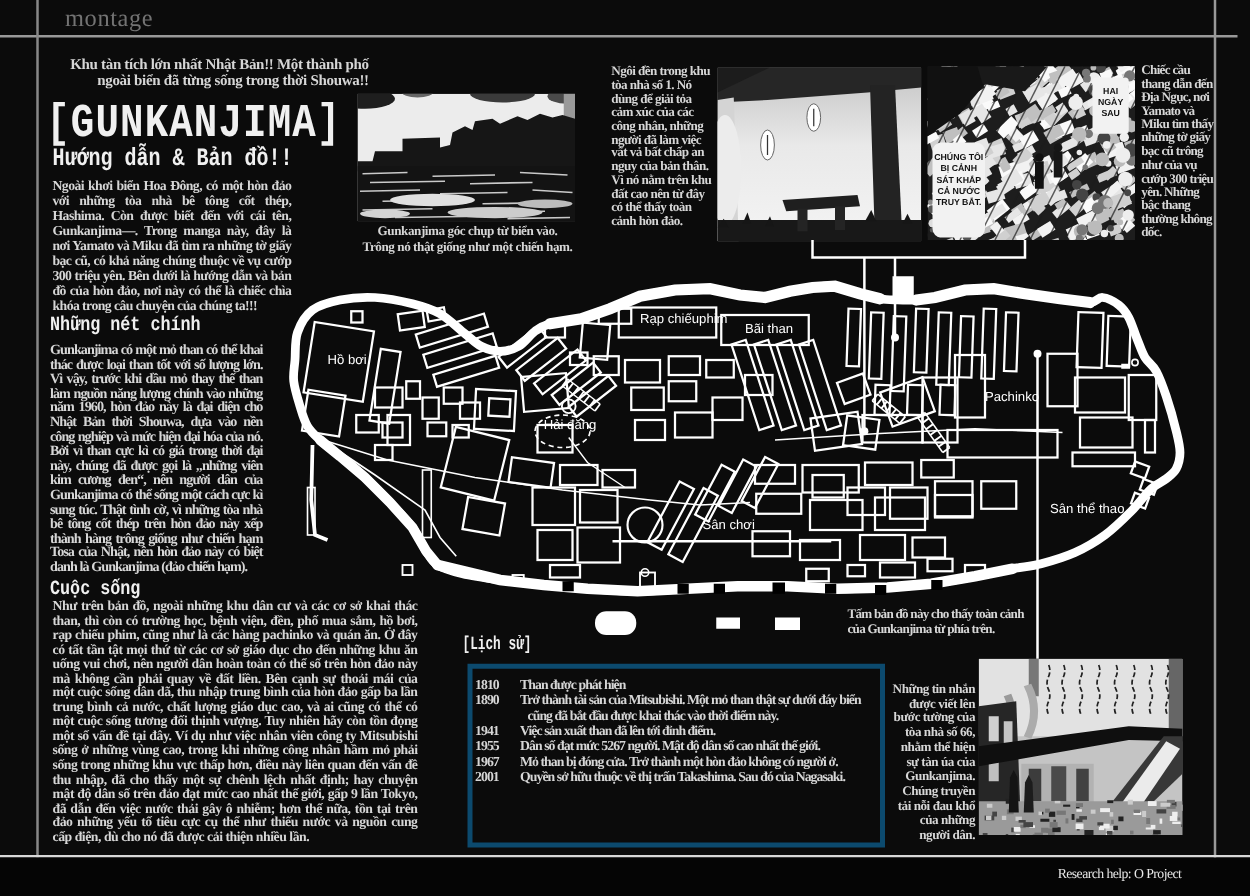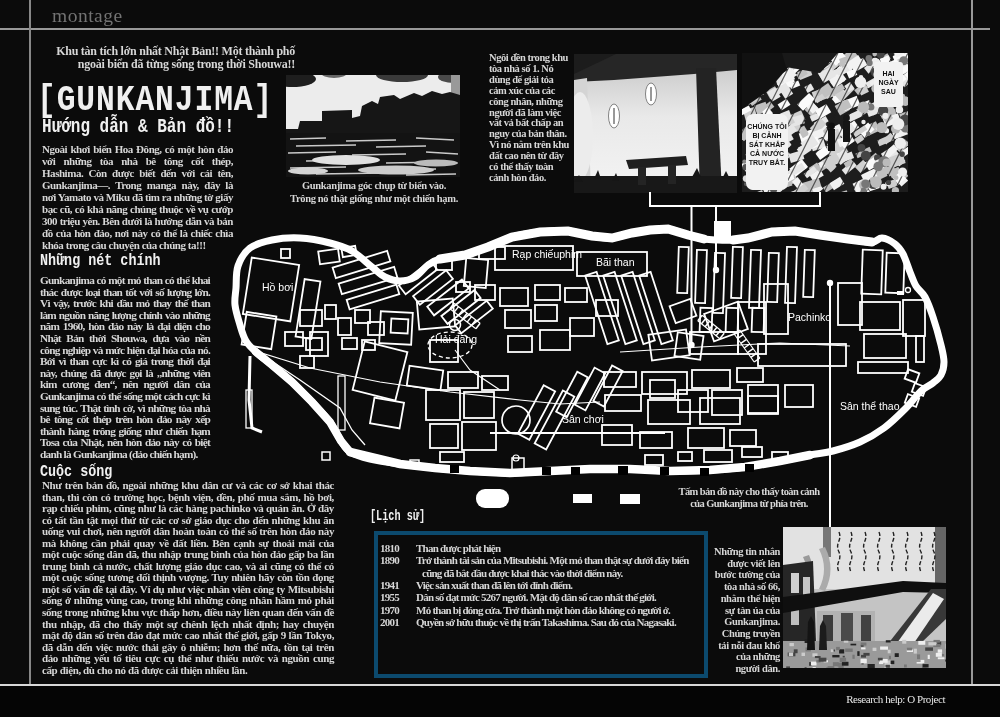--- a/index.html
+++ b/index.html
@@ -29,21 +29,22 @@
 <div class="abs mono" style="left:40px;top:252px;font-size:13.4px;transform:scale(1.0,1.2);transform-origin:0 0;white-space:nowrap">Những nét chính</div>
 
 <div class="abs mono" style="left:40px;top:463px;font-size:13.4px;transform:scale(1.0,1.2);transform-origin:0 0;white-space:nowrap">Cuộc sống</div>
 
 <div id="hdr" class="abs tb" style="left:43px;top:45px;width:252px;font-size:12px;line-height:13.2px;letter-spacing:-0.25px;text-align:right">Khu tàn tích lớn nhất Nhật Bản!! Một thành phố ngoài biển đã từng sống trong thời Shouwa!!</div>
 <div id="p1" class="abs tb" style="left:42px;top:143px;width:191px;font-size:11px;line-height:12.05px;letter-spacing:-0.46px;text-align:justify">Ngoài khơi biển Hoa Đông, có một hòn đảo với những tòa nhà bê tông cốt thép, Hashima. Còn được biết đến với cái tên, Gunkanjima—. Trong manga này, đây là nơi Yamato và Miku đã tìm ra những tờ giấy bạc cũ, có khả năng chúng thuộc về vụ cướp 300 triệu yên. Bên dưới là hướng dẫn và bản đồ của hòn đảo, nơi này có thể là chiếc chìa khóa trong câu chuyện của chúng ta!!!</div>
 <div id="p2" class="abs tb" style="left:40px;top:275px;width:170px;font-size:11.3px;line-height:11.6px;letter-spacing:-0.75px;text-align:justify">Gunkanjima có một mỏ than có thể khai thác được loại than tốt với số lượng lớn. Vì vậy, trước khi dầu mỏ thay thế than làm nguồn năng lượng chính vào những năm 1960, hòn đảo này là đại diện cho Nhật Bản thời Shouwa, dựa vào nền công nghiệp và mức hiện đại hóa của nó. Bởi vì than cực kì có giá trong thời đại này, chúng đã được gọi là „những viên kim cương đen“, nên người dân của Gunkanjima có thể sống một cách cực kì sung túc. Thật tình cờ, vì những tòa nhà bê tông cốt thép trên hòn đảo này xếp thành hàng trông giống như chiến hạm Tosa của Nhật, nên hòn đảo này có biệt danh là Gunkanjima (đảo chiến hạm).</div>
 <div id="p3" class="abs tb" style="left:42px;top:480px;width:292px;font-size:11px;line-height:11.55px;letter-spacing:-0.38px;text-align:justify">Như trên bản đồ, ngoài những khu dân cư và các cơ sở khai thác than, thì còn có trường học, bệnh viện, đền, phố mua sắm, hồ bơi, rạp chiếu phim, cũng như là các hàng pachinko và quán ăn. Ở đây có tất tần tật mọi thứ từ các cơ sở giáo dục cho đến những khu ăn uống vui chơi, nên người dân hoàn toàn có thể số trên hòn đảo này mà không cần phải quay về đất liền. Bên cạnh sự thoải mái của một cuộc sống dân dã, thu nhập trung bình của hòn đảo gấp ba lần trung bình cả nước, chất lượng giáo dục cao, và ai cũng có thể có một cuộc sống tương đối thịnh vượng. Tuy nhiên hãy còn tồn đọng một số vấn đề tại đây. Ví dụ như việc nhân viên công ty Mitsubishi sống ở những vùng cao, trong khi những công nhân hầm mỏ phải sống trong những khu vực thấp hơn, điều này liên quan đến vấn đề thu nhập, đã cho thấy một sự chênh lệch nhất định; hay chuyện mật độ dân số trên đảo đạt mức cao nhất thế giới, gấp 9 lần Tokyo, đã dẫn đến việc nước thải gây ô nhiễm; hơn thế nữa, tồn tại trên đảo những yếu tố tiêu cực cụ thể như thiếu nước và nguồn cung cấp điện, dù cho nó đã được cải thiện nhiều lần.</div>
 <div id="cap1" class="abs tb" style="left:278px;top:180px;width:192px;font-size:10.5px;line-height:12.8px;letter-spacing:-0.35px;text-align:center">Gunkanjima góc chụp từ biển vào.<br>Trông nó thật giống như một chiến hạm.</div>
 <div id="mid" class="abs tb" style="left:489px;top:53px;width:80px;font-size:10.5px;line-height:10.9px;letter-spacing:-0.45px;text-align:left">Ngôi đền trong khu tòa nhà số 1. Nó dùng để giải tỏa cảm xúc của các công nhân, những người đã làm việc vất vả bất chấp an nguy của bản thân. Vì nó nằm trên khu đất cao nên từ đây có thể thấy toàn cảnh hòn đảo.</div>
-<div id="tam" class="abs tb" style="left:678px;top:486px;width:142px;font-size:10.5px;line-height:11.9px;letter-spacing:-0.6px;text-align:center">Tấm bản đồ này cho thấy toàn cảnh<br>của Gunkanjima từ phía trên.</div>
+<div id="rcol" class="abs tb" style="left:913px;top:52px;width:58px;font-size:10.5px;line-height:10.85px;letter-spacing:-0.55px;text-align:left">Chiếc cầu thang dẫn đến Địa Ngục, nơi Yamato và Miku tìm thấy những tờ giấy bạc cũ trông như của vụ cướp 300 triệu yên. Những bậc thang thường không dốc.</div>
+<div id="tam" class="abs tb" style="left:678px;top:486px;width:142px;font-size:10.5px;line-height:11.9px;letter-spacing:-0.6px;text-align:left">Tấm bản đồ này cho thấy toàn cảnh<br>của Gunkanjima từ phía trên.</div>
 <div id="rcap" class="abs tb" style="left:707px;top:546px;width:73px;font-size:10.5px;line-height:11.7px;letter-spacing:-0.37px;text-align:right">Những tin nhắn<br>được viết lên<br>bước tường của<br>tòa nhà số 66,<br>nhằm thể hiện<br>sự tàn úa của<br>Gunkanjima.<br>Chúng truyền<br>tải nỗi đau khổ<br>của những<br>người dân.</div>
 
 <svg class="abs" style="left:286px;top:75px" width="174" height="102" viewBox="0 0 174 102">
 <rect width="174" height="102" fill="#ececec"></rect>
 <ellipse cx="6" cy="4" rx="24" ry="8" fill="#1e1e1e"></ellipse>
 <ellipse cx="48" cy="-2" rx="13" ry="5" fill="#666"></ellipse>
 <ellipse cx="116" cy="0" rx="26" ry="7" fill="#3a3a3a"></ellipse>
 <ellipse cx="168" cy="2" rx="16" ry="6" fill="#4a4a4a"></ellipse>
 <rect x="165" y="0" width="9" height="46" fill="#999"></rect>
 <path d="M0,62 L0,54 L12,54 L14,46 L36,46 L36,36 L66,35 L66,43 L74,41 L76,31 L86,26 L92,29 L94,22 L108,20 L114,24 L128,18 L136,21 L146,16 L156,19 L164,17 L174,20 L174,62 Z" fill="#161616"></path>
@@ -678,21 +679,21 @@
 
 </svg>
 
 <div class="abs mono" style="left:370px;top:507px;font-size:12px;transform:scale(0.85,1.25);transform-origin:0 0;white-space:nowrap">[Lịch sử]</div>
 
 <div class="abs" id="histbox" style="left:374px;top:531px;width:334px;height:147px;border:4px solid #0c4a6e;font-size:11px;font-weight:bold;line-height:12.35px;letter-spacing:-0.75px;padding:7px 6px 0 8px">
 <div class="hr"><span class="hy">1810</span>Than được phát hiện</div>
 <div class="hr"><span class="hy">1890</span>Trở thành tài sản của Mitsubishi. Một mỏ than thật sự dưới đáy biển<br>cũng đã bắt đầu được khai thác vào thời điểm này.</div>
 <div class="hr"><span class="hy">1941</span>Việc sản xuất than đã lên tới đỉnh điểm.</div>
 <div class="hr"><span class="hy">1955</span>Dân số đạt mức 5267 người. Mật độ dân số cao nhất thế giới.</div>
-<div class="hr"><span class="hy">1970</span>Mỏ than bị đóng cửa. Trở thành một hòn đảo không có người ở.</div>
+<div class="hr"><span class="hy">1967</span>Mỏ than bị đóng cửa. Trở thành một hòn đảo không có người ở.</div>
 <div class="hr"><span class="hy">2001</span>Quyền sở hữu thuộc về thị trấn Takashima. Sau đó của Nagasaki.</div>
 </div>
 
 <svg class="abs" style="left:783px;top:527px" width="163" height="141" viewBox="0 0 163 141">
 <rect width="163" height="141" fill="#c4c4c4"></rect>
 <rect x="0" y="0" width="163" height="62" fill="#e2e2e2"></rect>
 <rect x="152" y="0" width="11" height="60" fill="#666"></rect>
 <rect x="40" y="0" width="8" height="30" fill="#777"></rect>
 <g>
         <path d="M56,5 q2,5 -0.5,10 q-2,5 0.5,10 q2,5 -0.5,10 q-2,5 0.5,10" fill="none" stroke="#222" stroke-width="1.4" stroke-dasharray="4,2"></path>

